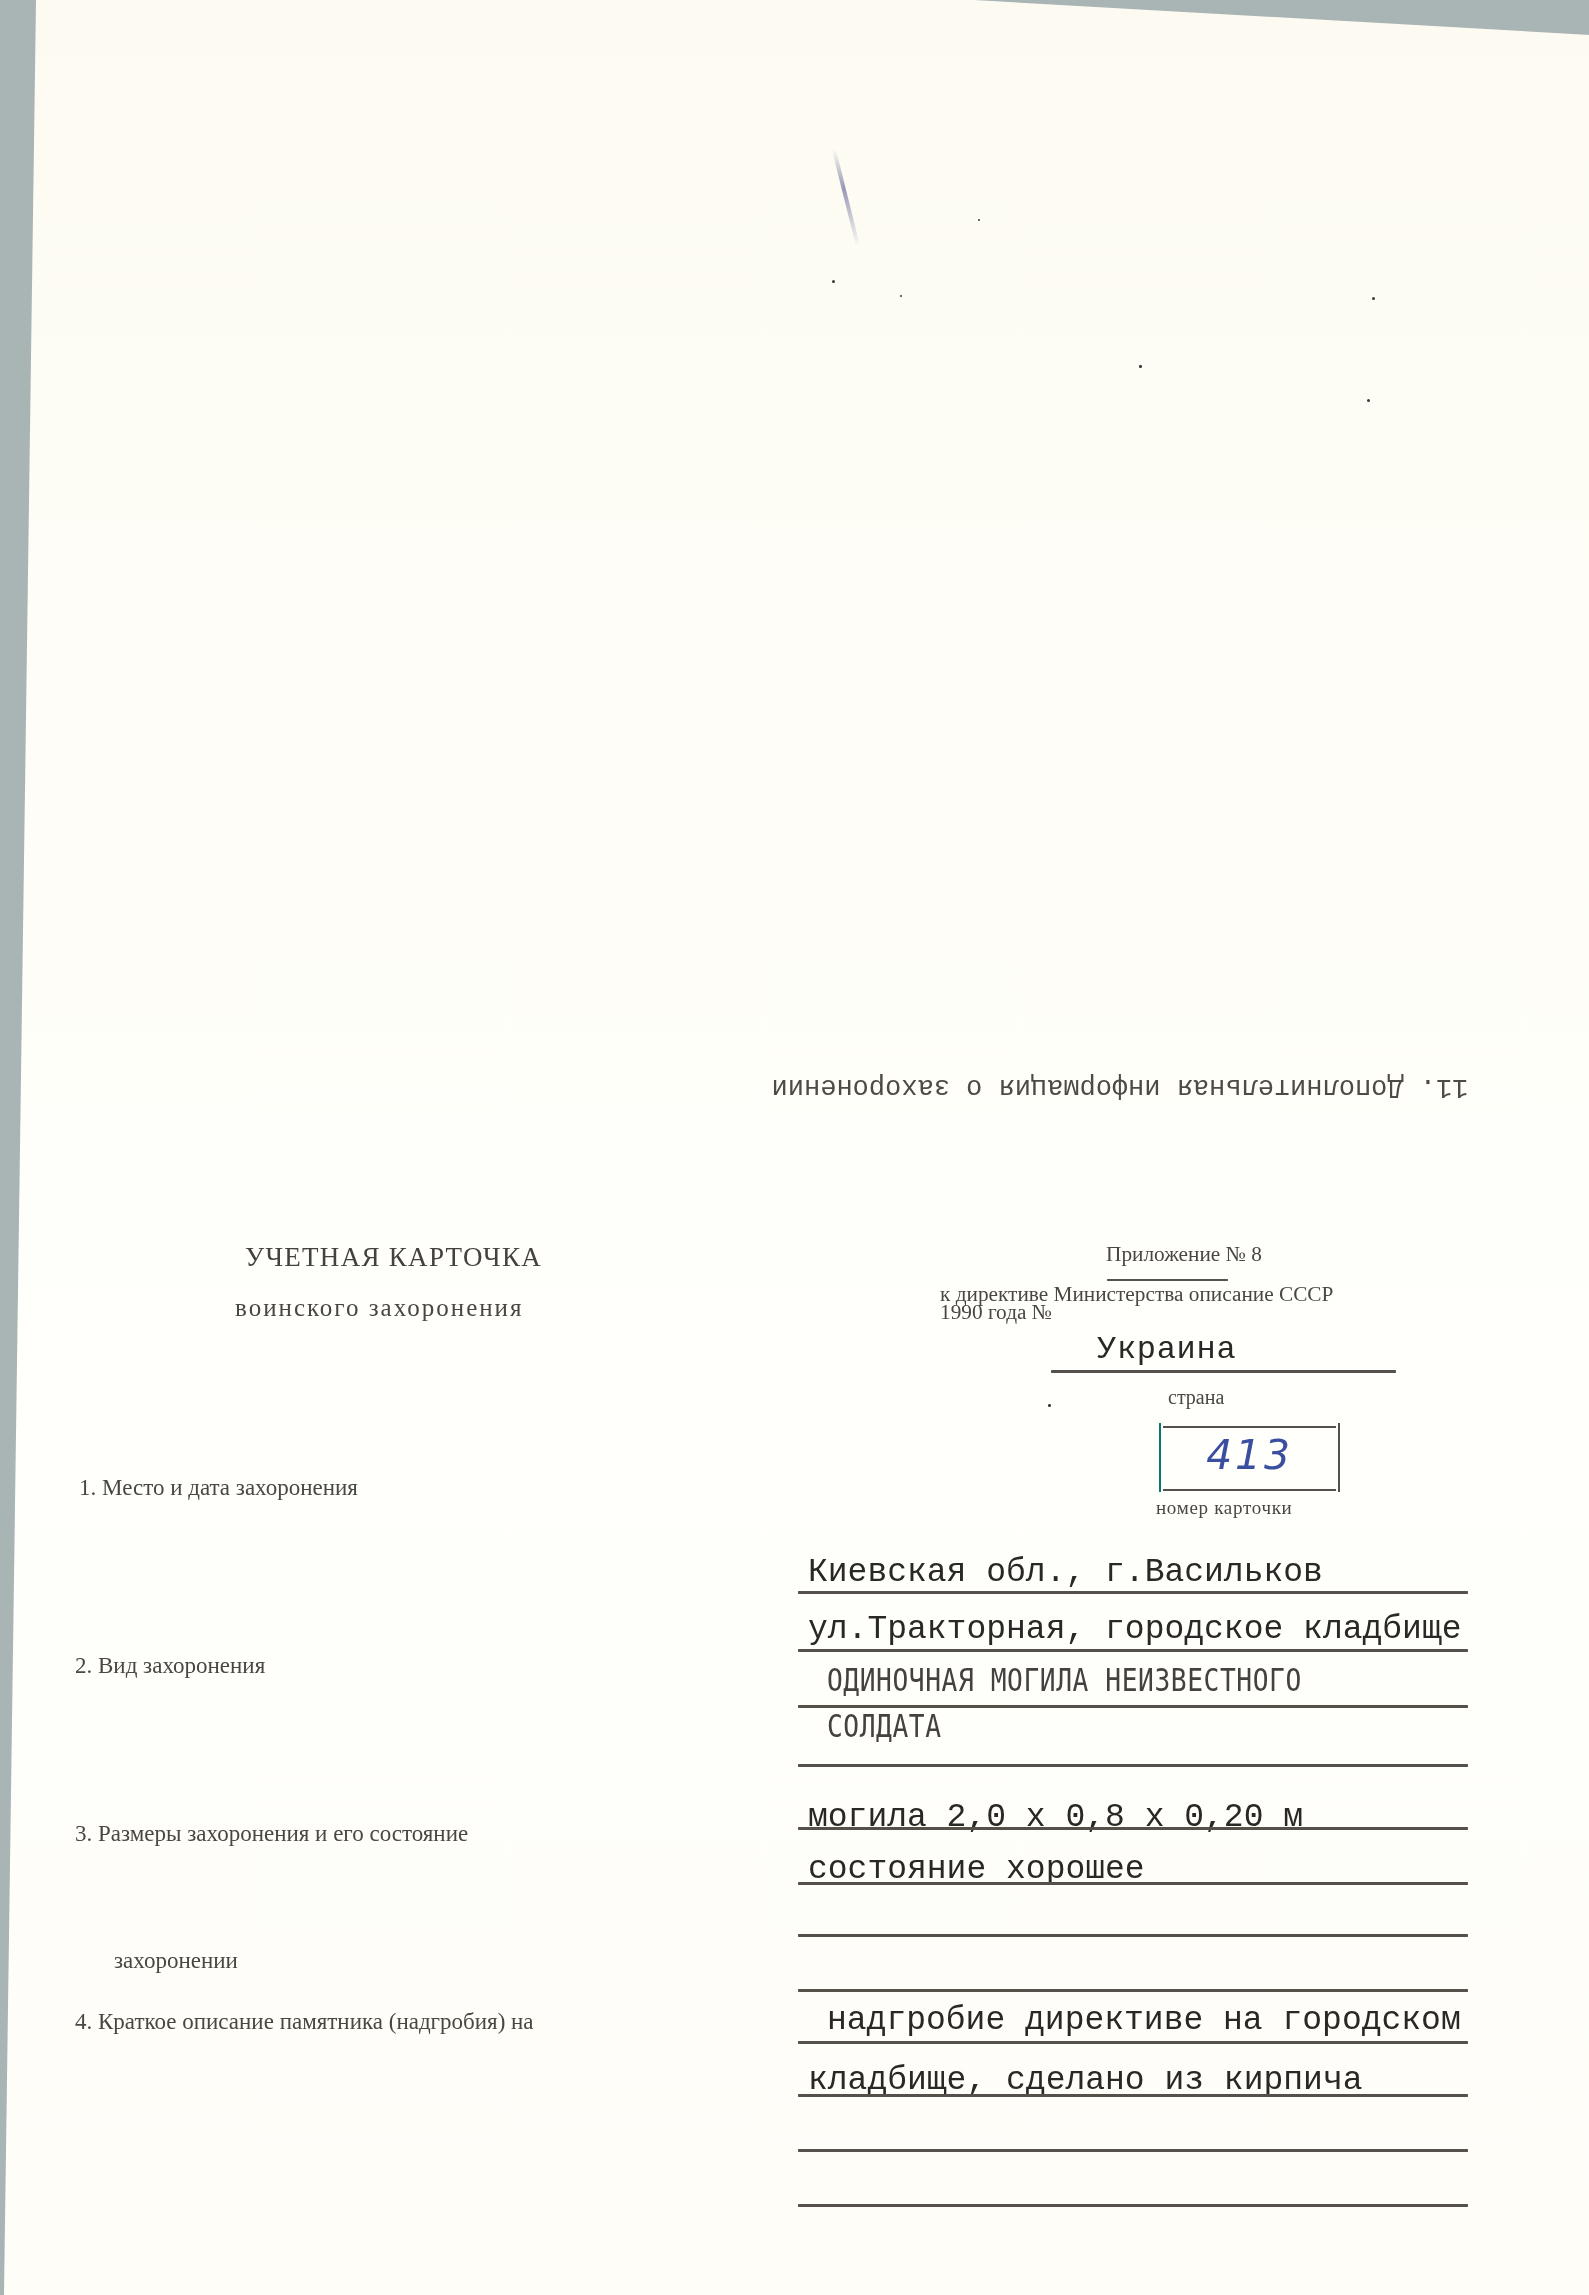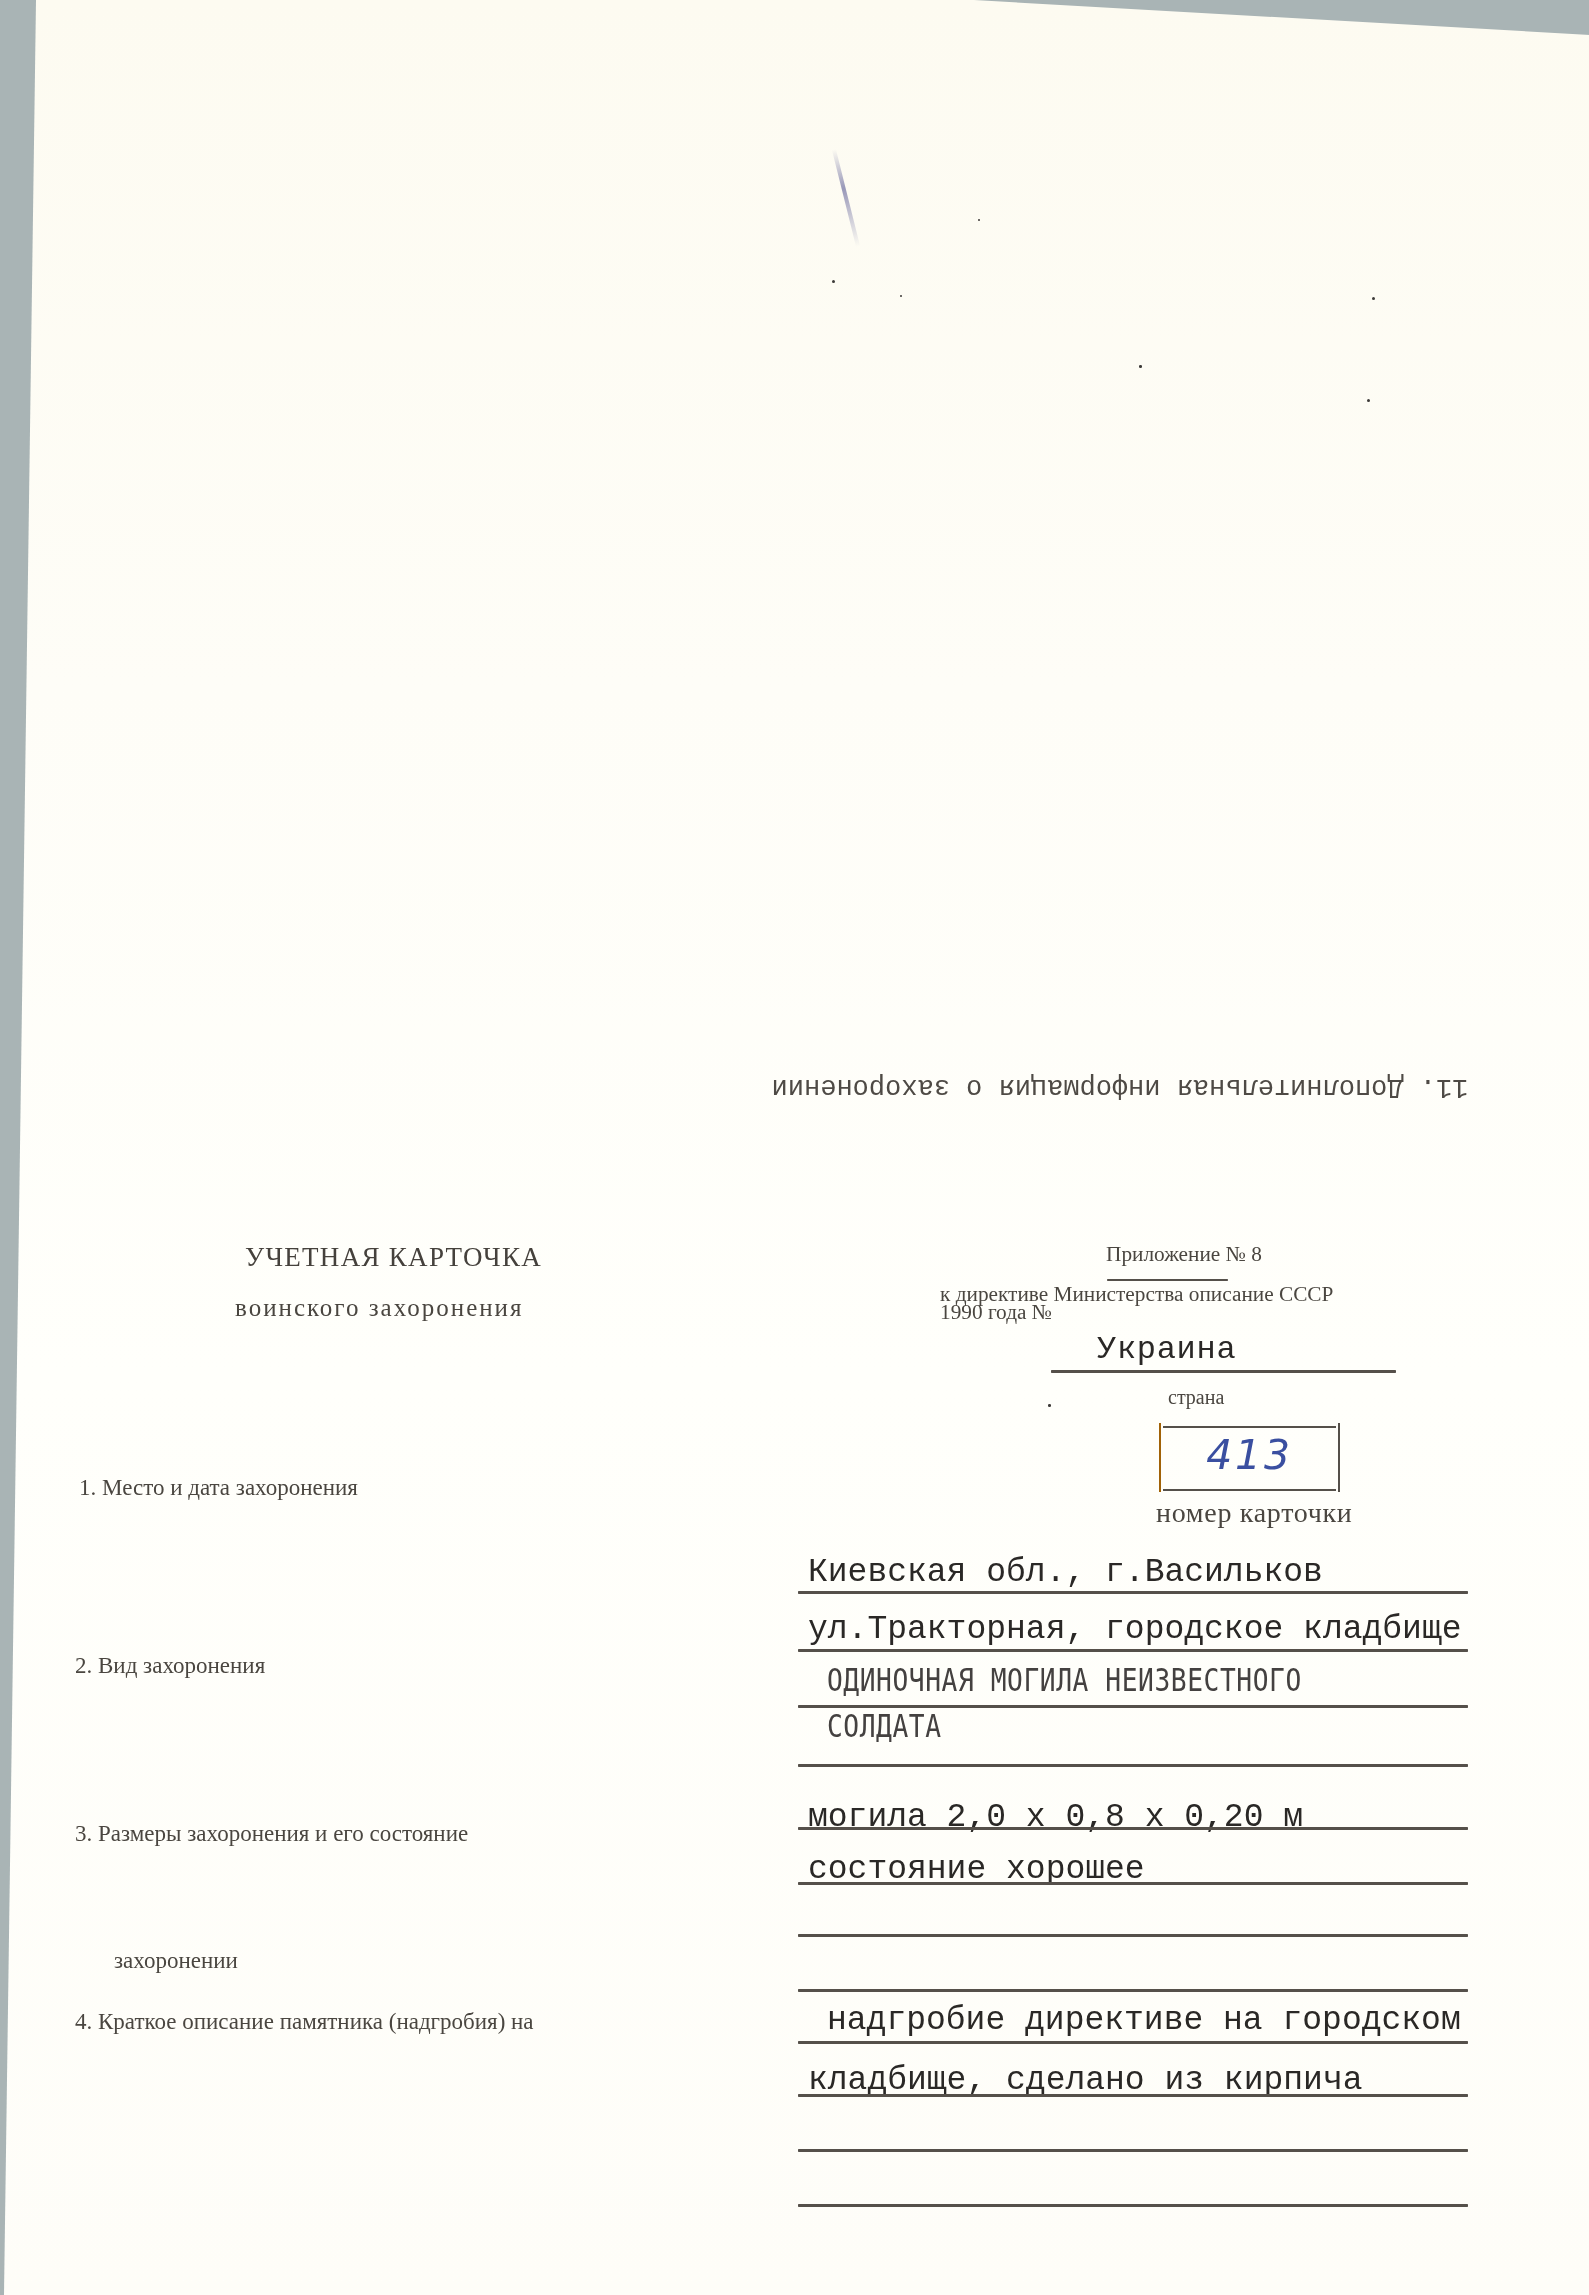--- a/index.html
+++ b/index.html
@@ -42,21 +42,21 @@
       font-size: 27px; color: #4e4a45;
     }
     .speck { position: absolute; width: 3.3px; height: 3.3px; border-radius: 50%; background: #3c3a38; }
     .pen-mark {
       position: absolute; left: 844px; top: 148px; width: 4px; height: 100px;
       background: linear-gradient(180deg, rgba(120,120,170,0) 0%, rgba(110,110,160,.7) 40%, rgba(120,120,170,0) 100%);
       transform: rotate(-14deg);
     }
     .card-box {
       position: absolute; left: 1159px; top: 1423px; width: 177px; height: 69px;
-      border-left: 2px solid #a16207; border-right: 2px solid #55504a;
+      border-left: 2px solid #0f766e; border-right: 2px solid #55504a;
     }
     .card-box::before, .card-box::after {
       content: ""; position: absolute; left: 2px; right: 2px; height: 2px; background: #55504a;
     }
     .card-box::before { top: 2.7px; }
     .card-box::after { bottom: 1.3px; }
     .handwritten {
       position: absolute; left: 0; right: 0; top: 8px; text-align: center;
       font-family: "DejaVu Sans", sans-serif; font-style: italic;
       color: #3a4fa0; font-size: 41px; letter-spacing: 2.7px;
@@ -86,21 +86,21 @@
 <div class="abs" style="left:940px;top:1282px;font-size:21.3px;color:#4a4640;">к директиве Министерства описание СССР</div>
 <div class="abs" style="left:940px;top:1300px;font-size:21.3px;color:#4a4640;">1990 года №</div>
 
 <div class="abs typed" style="left:1097px;top:1331px;font-size:32px;letter-spacing:0.7px;">Украина</div>
 <div class="rule" style="left:1051px;top:1370px;width:345px;"></div>
 <div class="abs" style="left:1168px;top:1386px;font-size:20px;">страна</div>
 
 <div class="card-box">
   <div class="handwritten">413</div>
 </div>
-<div class="abs" style="left:1156px;top:1497px;font-size:28px;letter-spacing:0.7px;">номер карточки</div>
+<div class="abs" style="left:1156px;top:1497px;font-size:19px;letter-spacing:0.7px;">номер карточки</div>
 
 <div class="abs label" style="left:79px;top:1475px;">1. Место и дата захоронения</div>
 <div class="abs typed" style="left:808px;top:1554px;">Киевская обл., г.Васильков</div>
 <div class="rule" style="left:798px;top:1591px;width:670px;"></div>
 <div class="abs typed" style="left:808px;top:1611px;">ул.Тракторная, городское кладбище</div>
 <div class="rule" style="left:798px;top:1649px;width:670px;"></div>
 
 <div class="abs label" style="left:75px;top:1653px;">2. Вид захоронения</div>
 <div class="abs typed-faint" style="left:827px;top:1661px;">ОДИНОЧНАЯ МОГИЛА НЕИЗВЕСТНОГО</div>
 <div class="rule" style="left:798px;top:1705px;width:670px;"></div>

